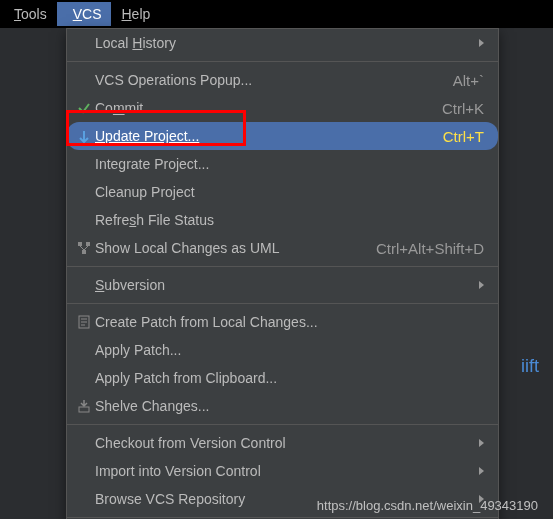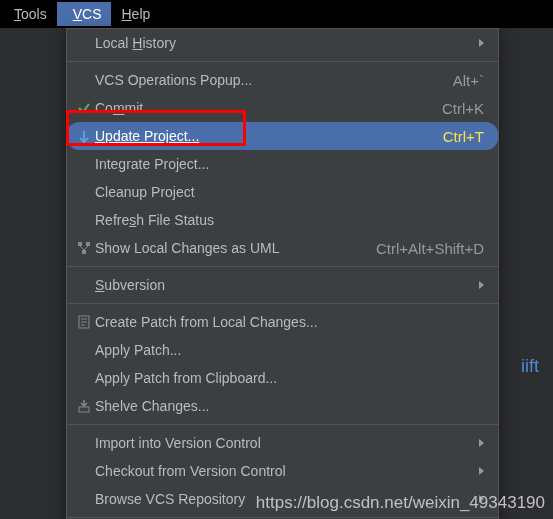--- a/index.html
+++ b/index.html
@@ -88,24 +88,24 @@
     .bg-text {
       position: absolute;
       right: 14px;
       top: 356px;
       color: #4a8bd6;
       font-size: 18px;
       font-weight: 500;
     }
     .watermark {
       position: absolute;
-      right: 8px;
+      right: 15px;
       bottom: 6px;
       color: #c0c0c0;
-      font-size: 17px;
+      font-size: 13px;
     }
     svg { display: block; }
   </style>
 </head>
 <body>
 
 <div class="menubar">
   <div class="menu-top"><span class="u">T</span><span>ools</span></div>
   <div class="menu-top active"><span class="u">V</span><span>CS</span></div>
   <div class="menu-top"><span class="u">H</span><span>elp</span></div>
@@ -194,26 +194,26 @@
       <svg width="14" height="14" viewBox="0 0 14 14">
           <rect x="2" y="8" width="10" height="5" fill="none" stroke="#888" stroke-width="1"></rect>
           <path d="M7 1 L7 7 M4 4 L7 7 L10 4" stroke="#888" stroke-width="1.5" fill="none"></path>
         </svg>
     </span>
     <span class="label">Shelve Changes...</span>
   </div>
   <div class="separator"></div>
   <div class="menu-item">
     <span class="icon-slot"></span>
+    <span class="label">Checkout from Version Control</span>
+    <span class="submenu-arrow"></span>
+  </div>
+  <div class="menu-item">
+    <span class="icon-slot"></span>
     <span class="label">Import into Version Control</span>
-    <span class="submenu-arrow"></span>
-  </div>
-  <div class="menu-item">
-    <span class="icon-slot"></span>
-    <span class="label">Checkout from Version Control</span>
     <span class="submenu-arrow"></span>
   </div>
   <div class="menu-item">
     <span class="icon-slot"></span>
     <span class="label">Browse VCS Repository</span>
     <span class="submenu-arrow"></span>
   </div>
   <div class="separator"></div>
 
 </div>

